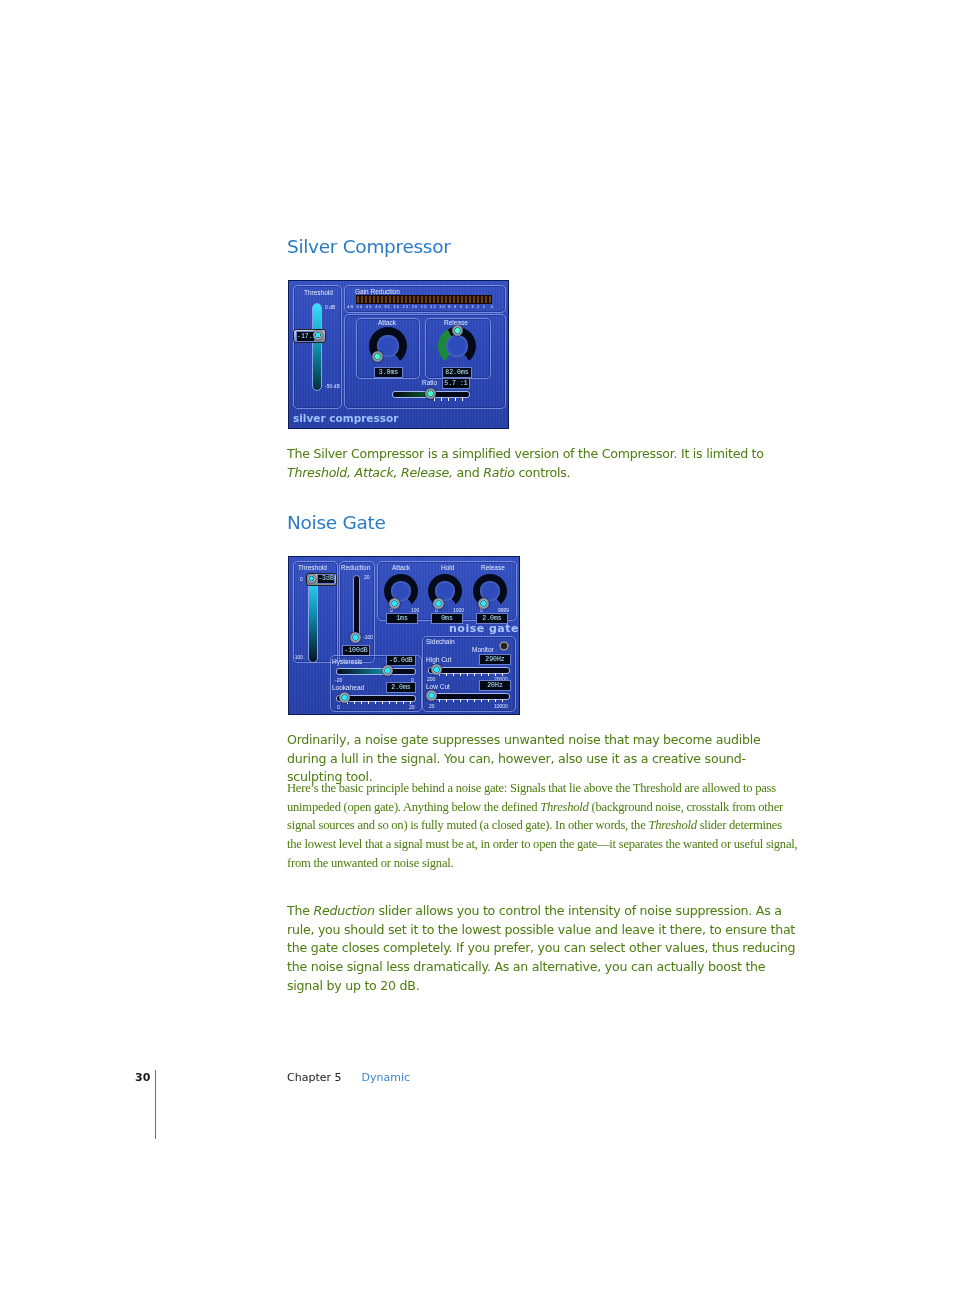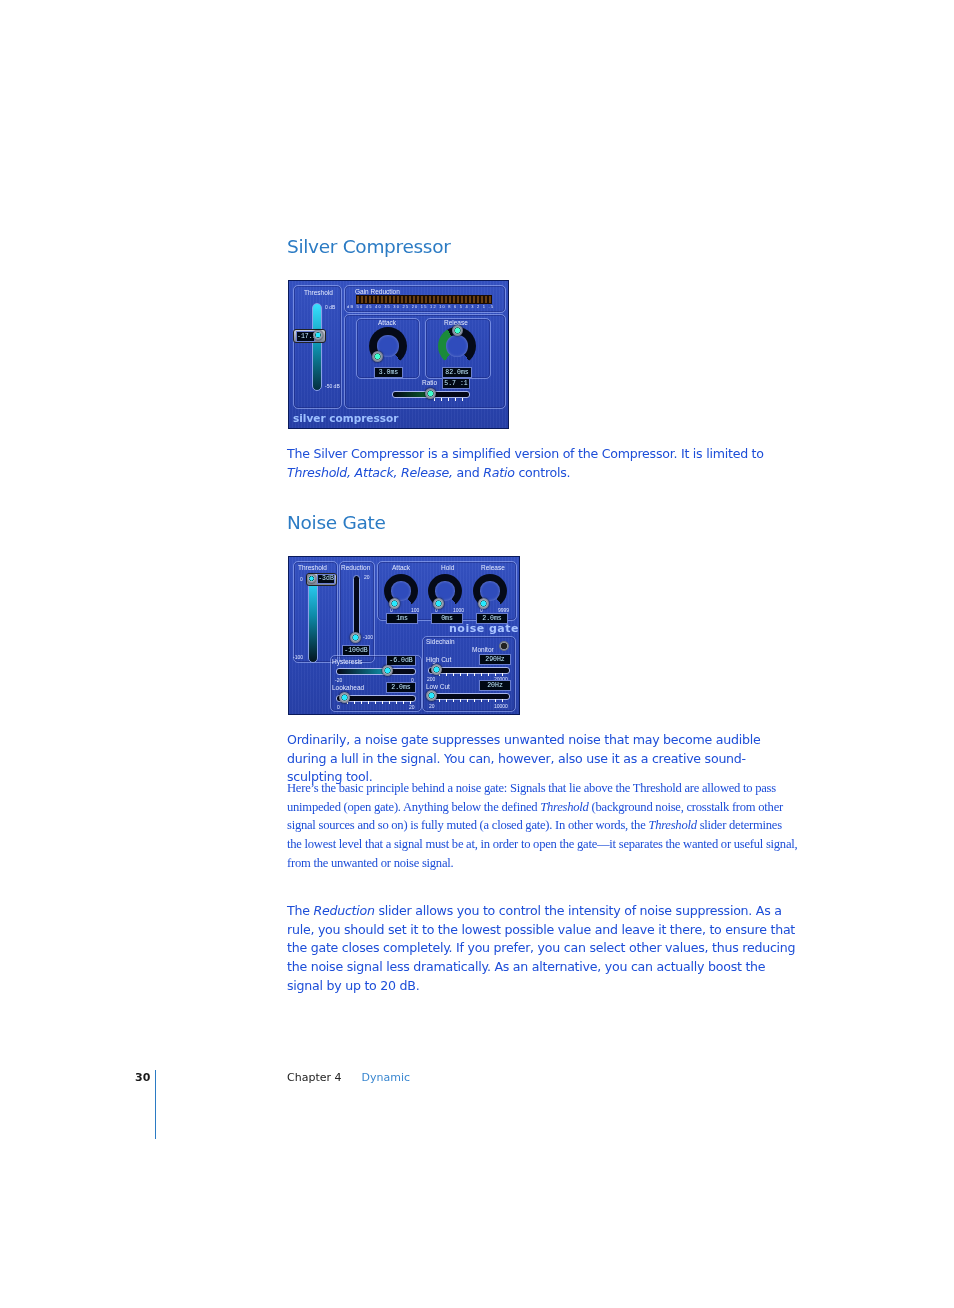--- a/index.html
+++ b/index.html
@@ -1,18 +1,18 @@
 <!DOCTYPE html>
 <html><head>
 <meta charset="utf-8">
 <style>
   html,body{margin:0;padding:0;background:#fff;}
   body{width:954px;height:1308px;position:relative;overflow:hidden;font-family:"Liberation Sans","DejaVu Sans",sans-serif;color:#1a1a1a;}
   .h2{position:absolute;left:287px;font-size:18.5px;color:#2b7bc4;font-family:"DejaVu Sans","Liberation Sans",sans-serif;letter-spacing:-0.3px;}
-  .para{position:absolute;left:287px;width:512px;font-size:12.6px;line-height:18.7px;font-family:"DejaVu Sans","Liberation Sans",sans-serif;color:#1d4ed8;letter-spacing:-0.25px;}
+  .para{position:absolute;left:287px;width:512px;font-size:12.6px;line-height:18.7px;font-family:"DejaVu Sans","Liberation Sans",sans-serif;color:#4d7c0f;letter-spacing:-0.25px;}
   .para i{font-style:italic;}
   
   .plugin{position:absolute;border:1px solid #0a1a5a;background:linear-gradient(180deg,#3552c2 0%,#2c47b6 50%,#2740a8 100%);overflow:hidden;font-family:"Liberation Sans",sans-serif;color:#d9e2ff;}
   .plugin:before{content:"";position:absolute;inset:0;background:repeating-linear-gradient(90deg,rgba(255,255,255,0.035) 0 1px,rgba(0,0,0,0.02) 1px 3px);pointer-events:none;}
   .box{position:absolute;border:1px solid rgba(170,190,255,0.55);border-radius:5px;box-shadow:inset 0 0 0 1px rgba(20,30,110,0.4);}
   .lbl{position:absolute;font-size:6.5px;color:#e4eaff;white-space:nowrap;}
   .tick{position:absolute;font-size:5px;color:#dfe6ff;white-space:nowrap;}
   .lcd{position:absolute;background:#000814;color:#bfe9ff;font-size:6.5px;line-height:9px;height:9px;text-align:center;border:1px solid #6b7fd0;font-family:"Liberation Mono",monospace;}
   .knob{position:absolute;border-radius:50%;background:conic-gradient(from 220deg,#050a18 0 280deg,transparent 280deg 360deg);}
   .knob:after{content:"";position:absolute;left:22%;top:22%;width:56%;height:56%;border-radius:50%;background:#2f4cbc;box-shadow:inset 0 0 3px rgba(255,255,255,0.35);}
@@ -168,14 +168,14 @@
 <div class="para" style="top:779px;font-family:Liberation Serif, serif;">
   <span>Here’s the basic principle behind a noise gate:  Signals that lie above the Threshold are allowed to pass unimpeded (open gate). Anything below the defined </span><i>Threshold</i><span> (background noise, crosstalk from other signal sources and so on) is fully muted (a closed gate). In other words, the </span><i>Threshold</i><span> slider determines the lowest level that a signal must be at, in order to open the gate—it separates the wanted or useful signal, from the unwanted or noise signal.</span>
 </div>
 <div class="para" style="top:902px;">
   <span>The </span><i>Reduction</i><span> slider allows you to control the intensity of noise suppression. As a rule, you should set it to the lowest possible value and leave it there, to ensure that the gate closes completely. If you prefer, you can select other values, thus reducing the noise signal less dramatically. As an alternative, you can actually boost the signal by up to 20 dB.</span>
 </div>
 
 <div class="footer-num">30</div>
 <div class="footer-rule"></div>
 <div class="footer-chapter">
-  <span class="ch">Chapter 4</span><span class="nm">Dynamic</span>
+  <span class="ch">Chapter 5</span><span class="nm">Dynamic</span>
 </div>
 
 </body></html>

